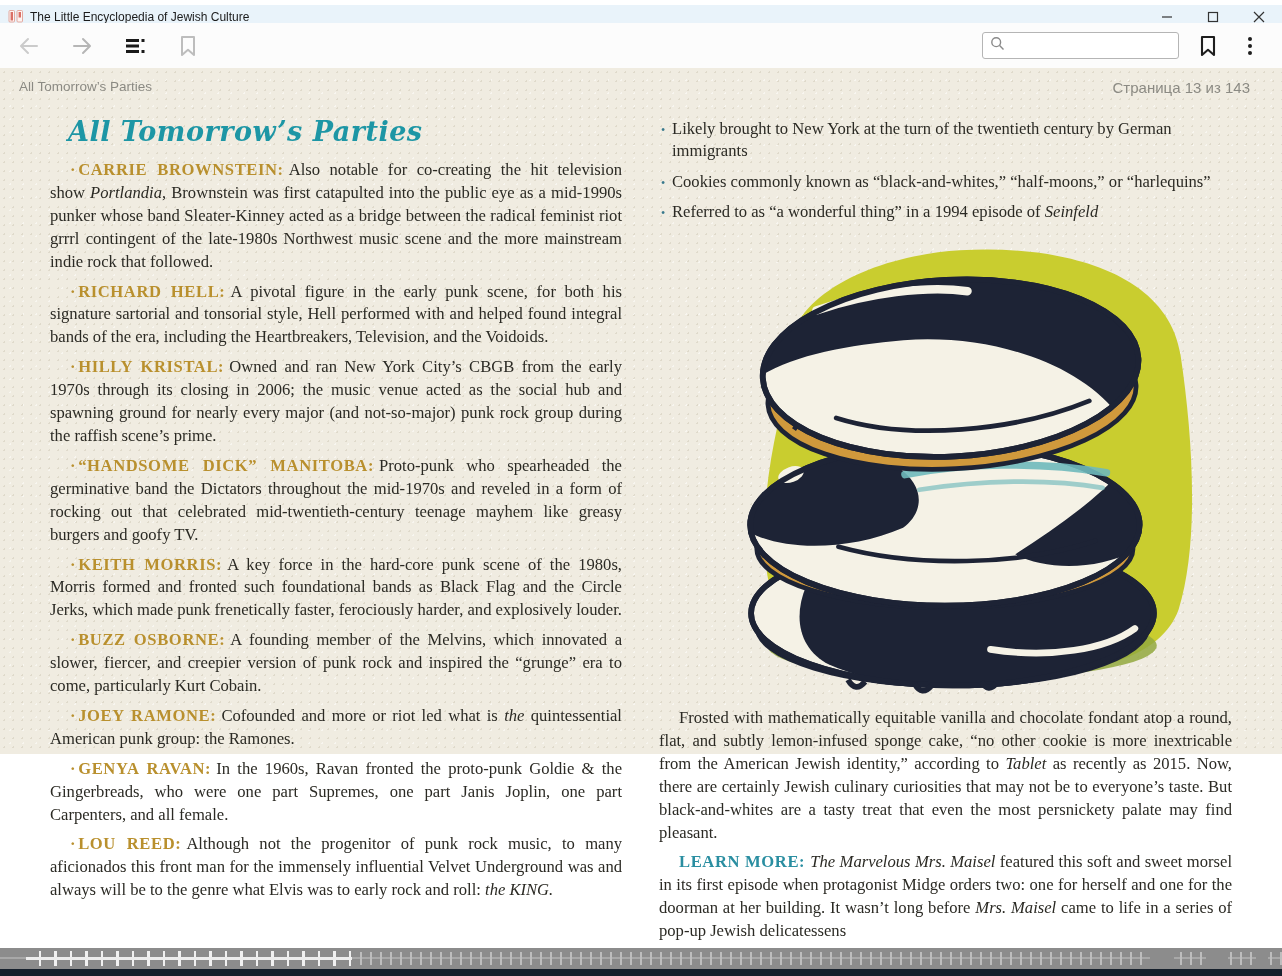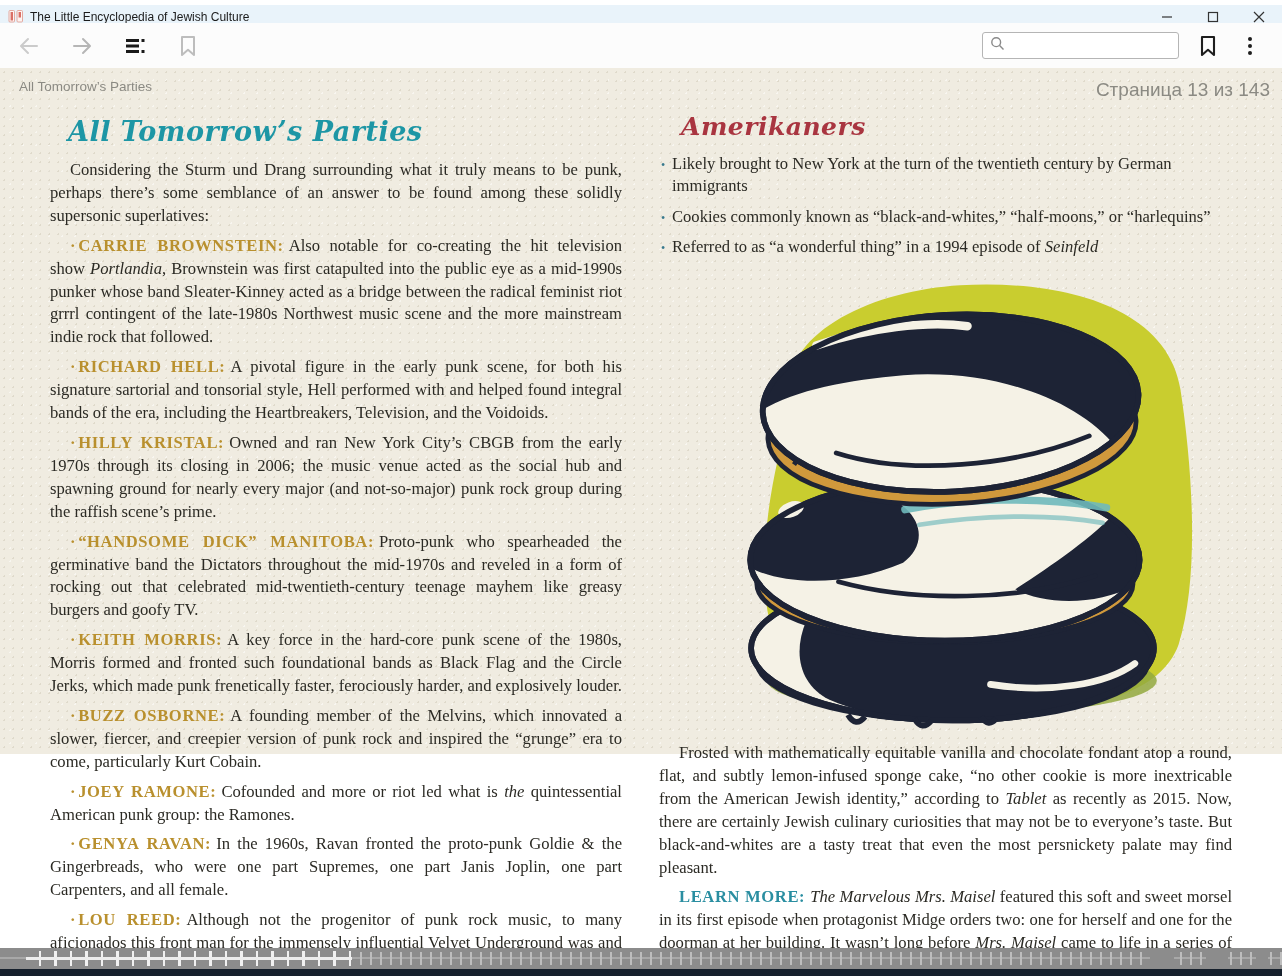--- a/index.html
+++ b/index.html
@@ -40,21 +40,21 @@
     position:absolute; top:68px; left:0; width:1282px; height:686px;
     background-color:#f0ece1;
     background-image:
       radial-gradient(rgba(210,204,186,.55) 1px, transparent 1px),
       radial-gradient(rgba(255,255,255,.5) 1px, transparent 1px);
     background-size:9px 9px, 13px 13px;
     background-position:0 0, 4px 6px;
   }
   .crumb-row { position:absolute; top:11px; left:0; width:100%; height:18px; }
   .crumb { position:absolute; left:19px; font-size:13.5px; color:#8b8a83; }
-  .pageinfo { position:absolute; right:12px; font-size:19px; color:#8b8a83;margin-left:36px; }
+  .pageinfo { position:absolute; right:32px; font-size:15px; color:#8b8a83;margin-left:36px; }
   .col { position:absolute; top:44px; font-family:"Liberation Serif", serif; color:#2b2a24; }
   .col-left  { left:50px;  width:572px; }
   .col-right { left:659px; width:573px; }
   .script-title {
     font-family:"DejaVu Serif", serif; font-style:italic; font-weight:bold;
     letter-spacing:.5px;
   }
   .col-left .script-title { font-size:27px; color:#1d96a5; margin:4px 0 12px 18px; }
   .col-right .script-title { font-size:25px; color:#a93540; margin:0 0 12px 22px; }
   p.body-par {
@@ -181,21 +181,20 @@
   </div>
 
   <div class="paper">
     <div class="crumb-row">
       <span class="crumb">All Tomorrow’s Parties</span>
       <span class="pageinfo">Страница 13 из 143</span>
     </div>
 
     <div class="col col-left">
       <div class="script-title">All Tomorrow’s Parties</div>
-      <p class="body-par">Considering the Sturm und Drang surrounding what it truly means to be punk, perhaps there’s some semblance of an answer to be found among these solidly supersonic superlatives:</p>
 
       <p class="body-par">
         <span class="entry-name">CARRIE BROWNSTEIN:</span><span><span>Also notable for co-creating the hit television show </span><span class="it">Portlandia</span><span>, Brownstein was first catapulted into the public eye as a mid-1990s punker whose band Sleater-Kinney acted as a bridge between the radical feminist riot grrrl contingent of the late-1980s Northwest music scene and the more mainstream indie rock that followed.</span></span>
       </p>
       <p class="body-par">
         <span class="entry-name">RICHARD HELL:</span><span><span>A pivotal figure in the early punk scene, for both his signature sartorial and tonsorial style, Hell performed with and helped found integral bands of the era, including the Heartbreakers, Television, and the Voidoids.</span></span>
       </p>
       <p class="body-par">
         <span class="entry-name">HILLY KRISTAL:</span><span><span>Owned and ran New York City’s CBGB from the early 1970s through its closing in 2006; the music venue acted as the social hub and spawning ground for nearly every major (and not-so-major) punk rock group during the raffish scene’s prime.</span></span>
       </p>
@@ -214,21 +213,20 @@
       <p class="body-par">
         <span class="entry-name">GENYA RAVAN:</span><span><span>In the 1960s, Ravan fronted the proto-punk Goldie &amp; the Gingerbreads, who were one part Supremes, one part Janis Joplin, one part Carpenters, and all female.</span></span>
       </p>
       <p class="body-par">
         <span class="entry-name">LOU REED:</span><span><span>Although not the progenitor of punk rock music, to many aficionados this front man for the immensely influential Velvet Underground was and always will be to the genre what Elvis was to early rock and roll: </span><span class="it">the KING.</span></span>
       </p>
 
     </div>
 
     <div class="col col-right">
-      <div class="script-title">Amerikaners</div>
       <div class="bullets">
         <div class="bullet-item"><span>Likely brought to New York at the turn of the twentieth century by German immigrants</span></div>
         <div class="bullet-item"><span>Cookies commonly known as “black-and-whites,” “half-moons,” or “harlequins”</span></div>
         <div class="bullet-item"><span>Referred to as “a wonderful thing” in a 1994 episode of </span><span class="it">Seinfeld</span></div>
       </div>
 
       <div class="illustration">
         <svg width="532" height="462" viewBox="0 0 560 486">
           <defs>
             <clipPath id="ckTop">

